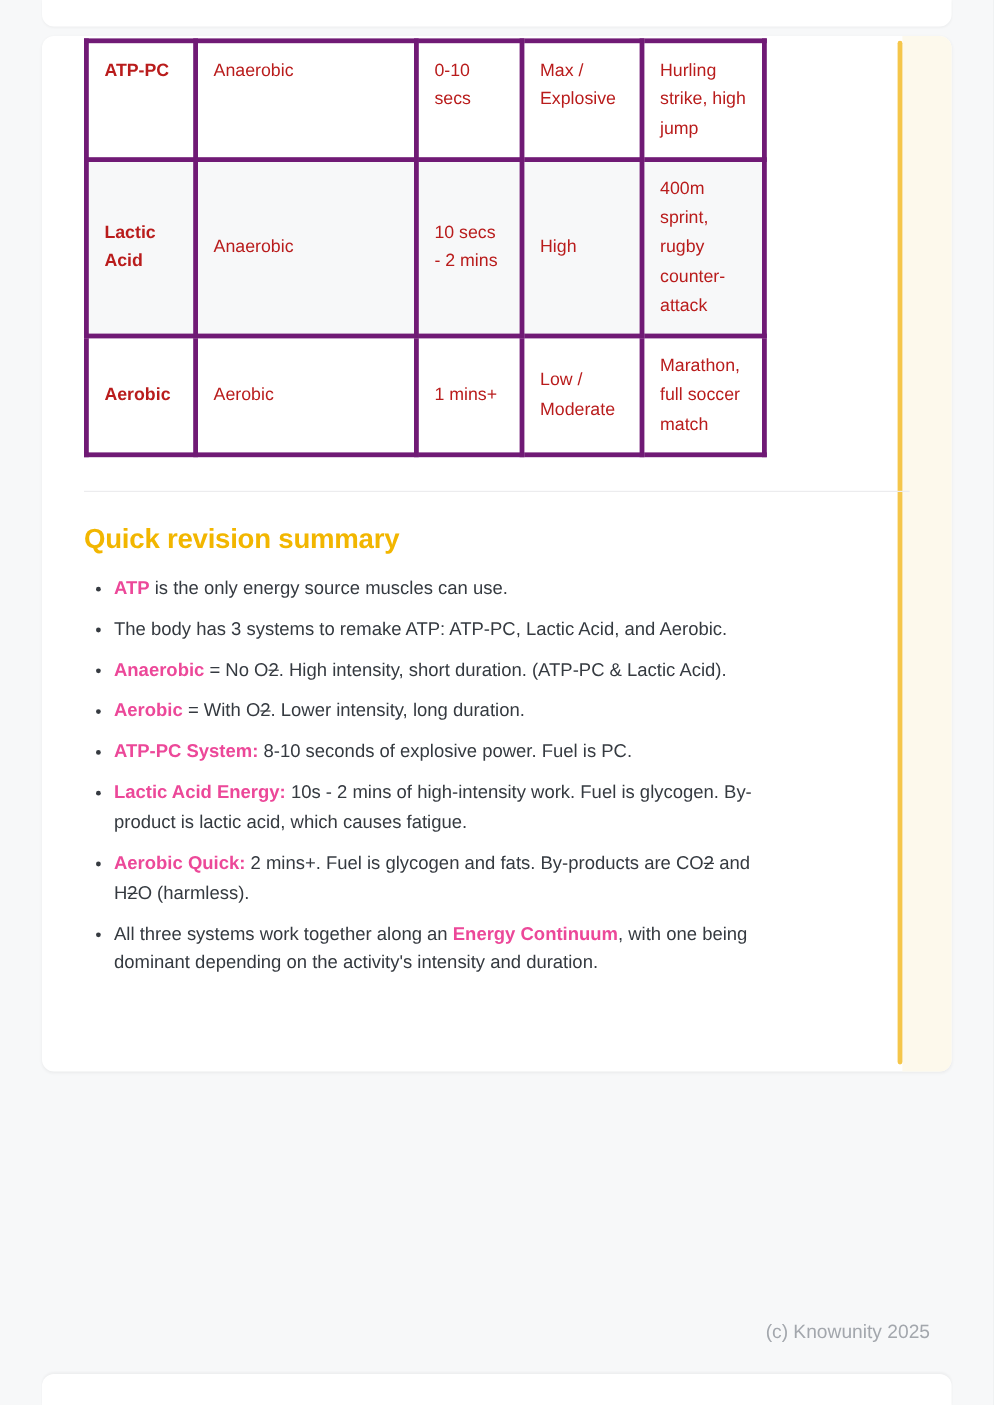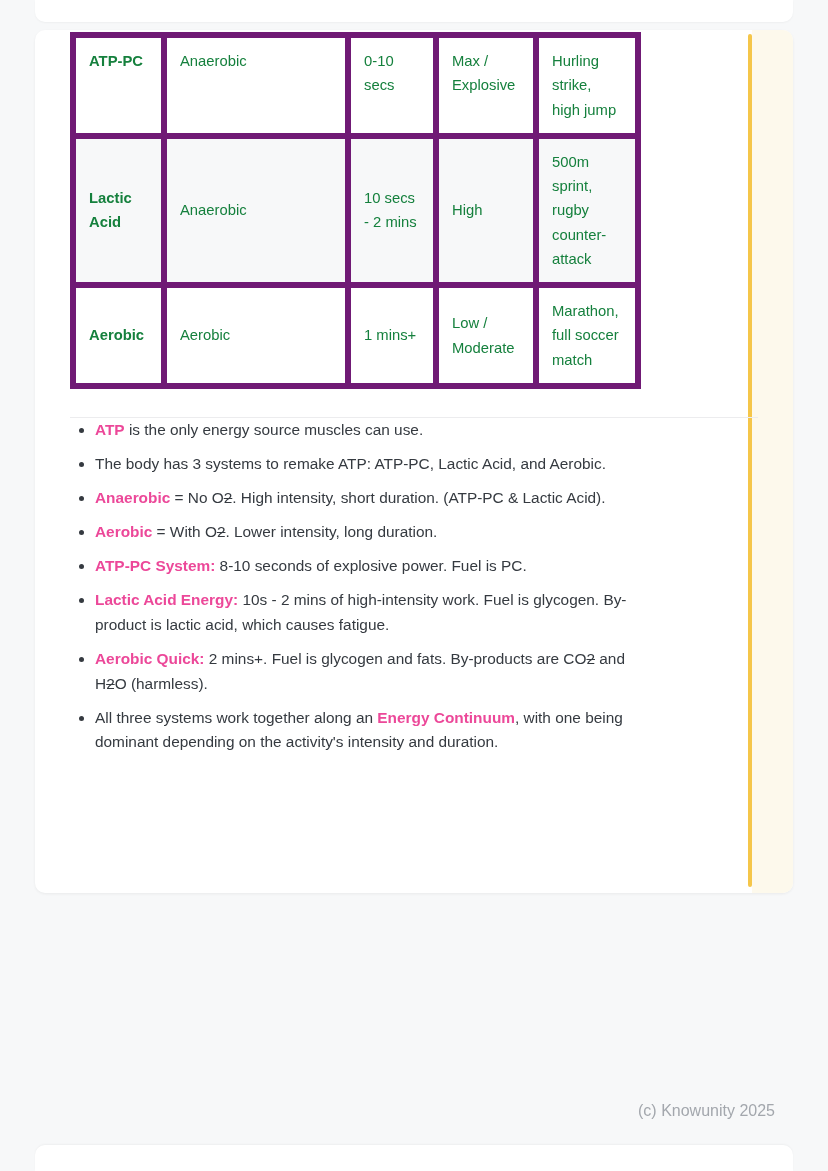--- a/index.html
+++ b/index.html
@@ -42,25 +42,25 @@
   .content {
     position: absolute; left: 35px; top: 2px;
     width: 688px;
   }
   table.energy {
     border-collapse: collapse;
     table-layout: fixed;
     width: 565px;
   }
   table.energy td {
-    border: 6px solid #701a75;
+    border: 4px solid #701a75;
     padding: 11px 13px;
     font-size: 14.8px;
     line-height: 1.64;
-    color: #15803d;
+    color: #b91c1c;
     vertical-align: middle;
     word-wrap: break-word;
     background: #ffffff;
   }
   table.energy tr.striped td { background: #f7f8f9; }
   table.energy tr.toprow td { vertical-align: top; }
   td.sys { font-weight: bold; color: #2f343a; }
   hr.divider {
     border: none;
     border-top: 1px solid #ececee;
@@ -126,34 +126,35 @@
             <td>Anaerobic</td>
             <td>0-10 secs</td>
             <td>Max / Explosive</td>
             <td>Hurling strike, high jump</td>
           </tr>
           <tr class="striped">
             <td class="sys">Lactic Acid</td>
             <td>Anaerobic</td>
             <td>10 secs - 2 mins</td>
             <td>High</td>
-            <td>500m sprint, rugby counter-attack</td>
+            <td>400m sprint, rugby counter-attack</td>
           </tr>
           <tr>
             <td class="sys">Aerobic</td>
             <td>Aerobic</td>
             <td>1 mins+</td>
             <td>Low / Moderate</td>
             <td>Marathon, full soccer match</td>
           </tr>
         </tbody>
       </table>
 
       <hr class="divider">
 
+      <h2 class="heading" style="color: rgb(242, 182, 0);">Quick revision summary</h2>
 
       <ul class="summary">
           <li><span class="b">ATP</span><span> is the only energy source muscles can use.</span></li>
           <li><span>The body has 3 systems to remake ATP: ATP-PC, Lactic Acid, and Aerobic.</span></li>
           <li><span class="b">Anaerobic</span><span> = No O</span><span class="strike">2</span><span>. High intensity, short duration. (ATP-PC &amp; Lactic Acid).</span></li>
           <li><span class="b">Aerobic</span><span> = With O</span><span class="strike">2</span><span>. Lower intensity, long duration.</span></li>
           <li><span class="b">ATP-PC System:</span><span> 8-10 seconds of explosive power. Fuel is PC.</span></li>
           <li><span class="b">Lactic Acid Energy:</span><span> 10s - 2 mins of high-intensity work. Fuel is glycogen. By-product is lactic acid, which causes fatigue.</span></li>
           <li><span class="b">Aerobic Quick:</span><span> 2 mins+. Fuel is glycogen and fats. By-products are CO</span><span class="strike">2</span><span> and H</span><span class="strike">2</span><span>O (harmless).</span></li>
           <li><span>All three systems work together along an </span><span class="b">Energy Continuum</span><span>, with one being dominant depending on the activity's intensity and duration.</span></li>

